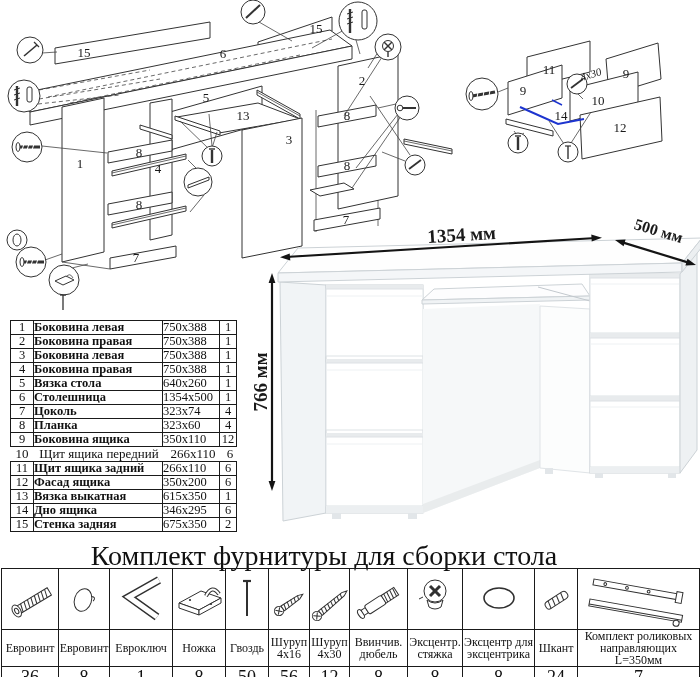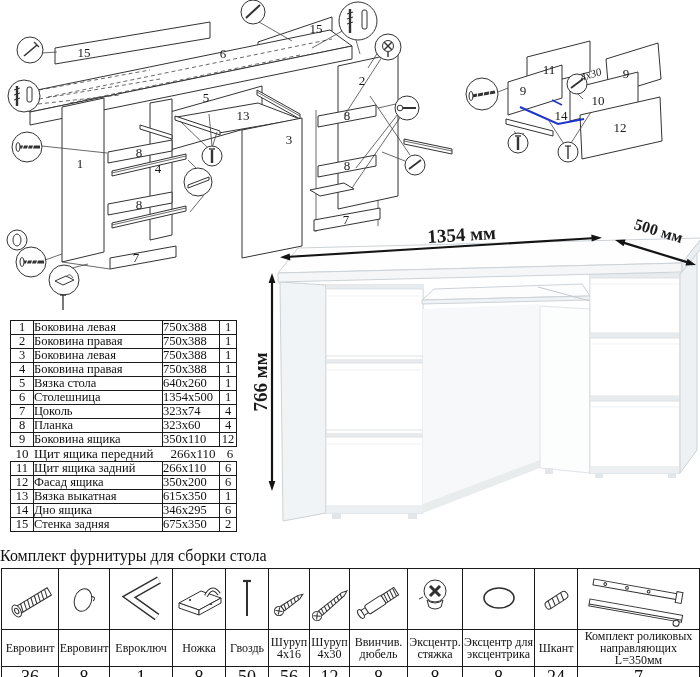--- a/index.html
+++ b/index.html
@@ -12,33 +12,33 @@
   .dsh{stroke-dasharray:4 3;}
   .num{font-size:13px;text-anchor:middle;}
   .blue{stroke:#1d34cf;fill:none;}
 
   
   .pt-wrap{position:absolute;left:10px;top:320px;width:224px;}
   table.pt{border-collapse:collapse;table-layout:fixed;width:222px;font-size:12.5px;}
   table.pt td{border:1px solid #1a1a1a;height:13px;padding:0;line-height:13px;
               overflow:hidden;white-space:nowrap;}
   td.c-n{width:22px;text-align:center;}
-  td.c-name{width:128px;padding-left:4px;}
+  td.c-name{width:128px;padding-left:4px;font-weight:bold;}
   td.c-size{width:56px;text-align:left;}
   td.c-q{width:16px;text-align:center;}
   .row10{display:grid;grid-template-columns:24px 130px 58px 16px;width:228px;
          font-size:13px;height:14px;line-height:14px;}
-  .row10 span{overflow:hidden;white-space:nowrap;}
+  .row10 span{overflow:hidden;white-space:nowrap;text-align:center;}
   .row10 .r10n{text-align:center;}
   .row10 .r10s{text-align:center;}
   .row10 .r10q{text-align:center;}
 
   
-  .hw-title{position:absolute;left:0;top:545px;width:648px;text-align:left;
-            font-size:16px;line-height:22px;}
+  .hw-title{position:absolute;left:0;top:545px;width:648px;text-align:center;
+            font-size:28px;line-height:22px;}
   .hw-wrap{position:absolute;left:1px;top:568px;width:698px;}
   table.hw{border-collapse:collapse;table-layout:fixed;width:698px;}
   table.hw td{border:1px solid #1a1a1a;padding:0;text-align:center;vertical-align:middle;
               overflow:hidden;}
   tr.hw-icons td{height:60px;}
   tr.hw-labels td{height:25px;font-size:12px;line-height:12px;}
   tr.hw-qty td{height:21px;font-size:18px;}
   .hw td svg{position:static;margin:0 auto;}
 </style>
 </head>

